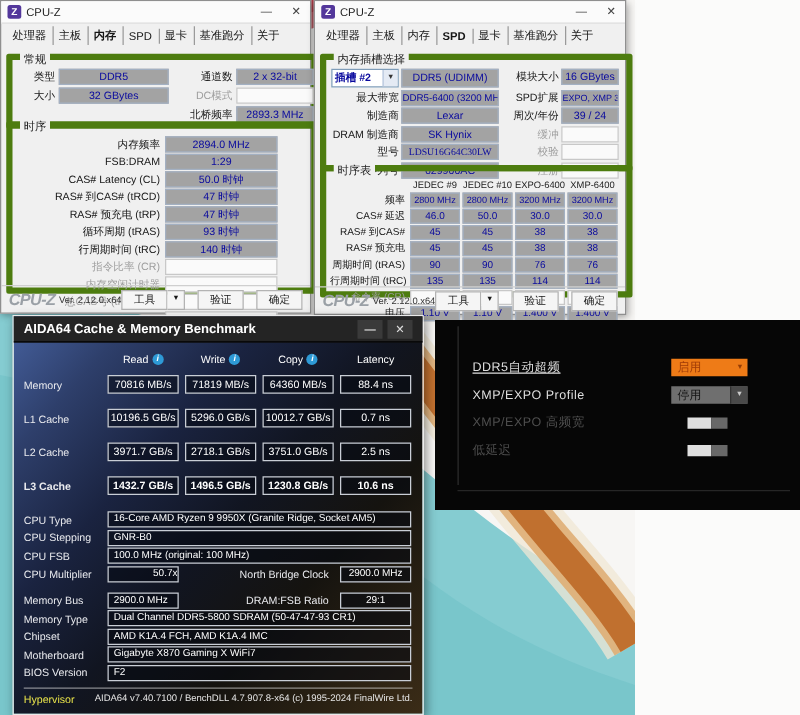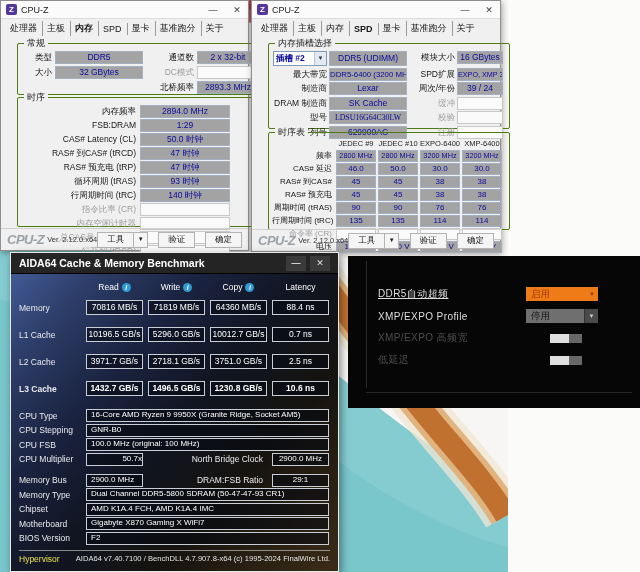--- a/index.html
+++ b/index.html
@@ -17,21 +17,21 @@
                background:#fbfbfb;border-bottom:1px solid #dcdcdc;}
   .cz-appicon{width:11px;height:11px;border-radius:2px;background:#53379b;color:#fff;
               font-size:8px;line-height:11px;text-align:center;font-weight:bold;}
   .cz-title{font-size:9px;color:#222;}
   .cz-ctls{margin-left:auto;display:flex;gap:12px;color:#444;font-size:9px;}
   .cz-ctl{width:12px;text-align:center;cursor:default;}
   .cz-tabs{display:flex;align-items:center;height:19px;padding:0 5px;}
   .cz-tab{padding:1px 5px 1px 4px;border-right:1px solid #9a9a9a;white-space:nowrap;font-size:9px;}
   .cz-tab:last-child{border-right:none;}
   .cz-tab.active{font-weight:bold;}
-  .cz-group{position:absolute;border:1px solid #4d7c0f;border-radius:2px;margin-left:12px;}
+  .cz-group{position:absolute;border:5px solid #4d7c0f;border-radius:2px;}
   .cz-cap{position:absolute;top:-7px;left:6px;background:#f0f0f0;padding:0 3px;font-size:9px;color:#222;}
   .czl{text-align:right;color:#161616;white-space:nowrap;overflow:hidden;font-size:8.5px;line-height:12px;}
   .czl.dim{color:#9d9d9d;}
   .czf{background:#a3a3a3;border:1px solid #a3b0c2;color:#0a0a9e;text-align:center;height:11px;
        line-height:11px;font-size:8.5px;overflow:hidden;white-space:nowrap;}
   .czf.empty{background:#fafafa;border-color:#c8c8c8;}
   .cz-combo{display:flex;height:13px;border:1px solid #7f9db9;background:#fff;}
   .cz-combo .txt{flex:1;color:#0a0a9e;padding:0 2px;font-size:8.5px;line-height:12px;font-weight:bold;}
   .cz-combo .arr{width:11px;background:#e4eaf4;border-left:1px solid #b7c6dd;text-align:center;
                  font-size:6px;line-height:12px;color:#333;}
@@ -85,21 +85,21 @@
 
   
   #bios{left:348px;top:256px;width:292px;height:152px;background:#060606;color:#dedede;}
   #bios::before{content:"";position:absolute;left:18px;top:5px;bottom:20px;border-left:1px solid #2c2c2c;}
   #bios::after{content:"";position:absolute;left:18px;right:8px;bottom:15px;border-top:1px solid #262626;}
   .bios-rows{padding:31px 0 0 30px;display:flex;flex-direction:column;gap:8px;}
   .bios-row{display:flex;align-items:center;height:14px;position:relative;}
   .bios-label{font-size:10px;letter-spacing:.4px;}
   .bios-label.selected{text-decoration:underline;}
   .bios-label.dim{color:#4e4e4e;}
-  .bios-select{margin-left:auto;margin-right:42px;width:72px;height:14px;display:flex;align-items:center;}
+  .bios-select{margin-left:auto;margin-right:42px;width:61px;height:14px;display:flex;align-items:center;}
   .bios-select.orange{background:#ee7b17;}
   .bios-select.orange .val{color:#a03c07;font-size:9.5px;padding-left:5px;}
   .bios-select.orange .arr{margin-left:auto;padding-right:3px;color:rgba(120,40,0,.75);font-size:6px;}
   .bios-select.gray{background:#6f6f6f;}
   .bios-select.gray .val{color:#121212;font-size:9.5px;padding-left:5px;}
   .bios-select.gray .arr{margin-left:auto;width:13px;height:14px;background:#4a4a4a;border-left:1px solid #333;
                          color:#c9c9c9;font-size:6px;text-align:center;line-height:14px;}
   .bios-toggle{margin-left:auto;margin-right:58px;width:32px;height:9px;display:flex;}
   .bios-toggle .on{width:19px;background:#dfdfdf;}
   .bios-toggle .off{width:13px;background:#686868;}
@@ -232,21 +232,21 @@
       <div class="czf" style="font-size:7.8px;">DDR5-6400 (3200 MHz)</div>
       <div class="czl">SPD扩展</div>
       <div class="czf" style="font-size:7.2px;">EXPO, XMP 3.0</div>
 
       <div class="czl">制造商</div>
       <div class="czf">Lexar</div>
       <div class="czl">周次/年份</div>
       <div class="czf">39 / 24</div>
 
       <div class="czl">DRAM 制造商</div>
-      <div class="czf">SK Cache</div>
+      <div class="czf">SK Hynix</div>
       <div class="czl dim">缓冲</div>
       <div class="czf empty"></div>
 
       <div class="czl">型号</div>
       <div class="czf" style="font-size:7.8px;font-family:Liberation Serif, serif;">LDSU16G64C30LW</div>
       <div class="czl dim">校验</div>
       <div class="czf empty"></div>
 
       <div class="czl">序列号</div>
       <div class="czf">629900AC</div>

